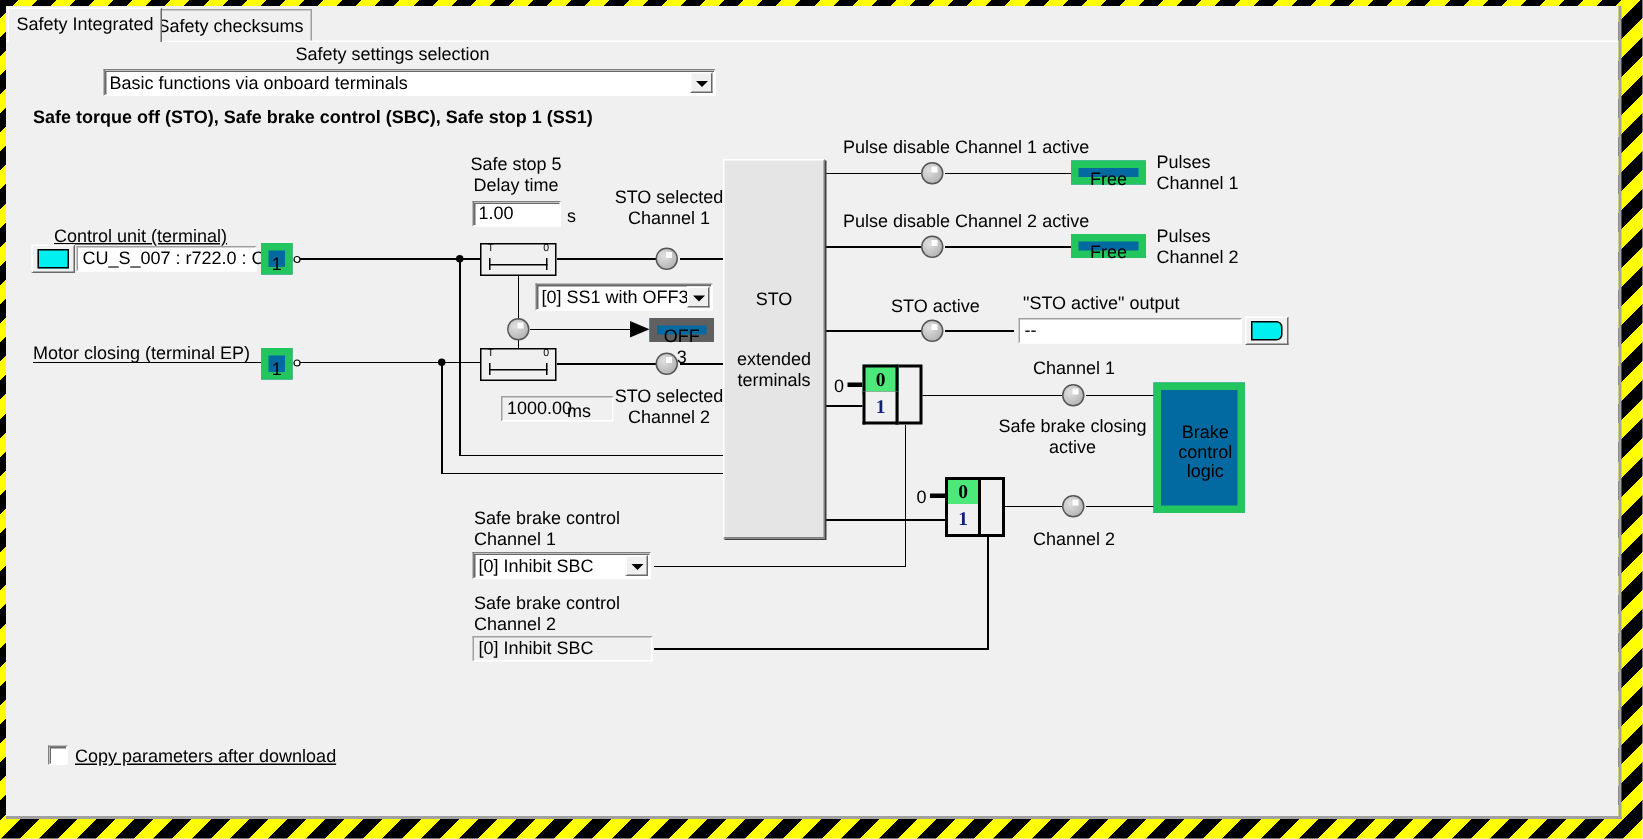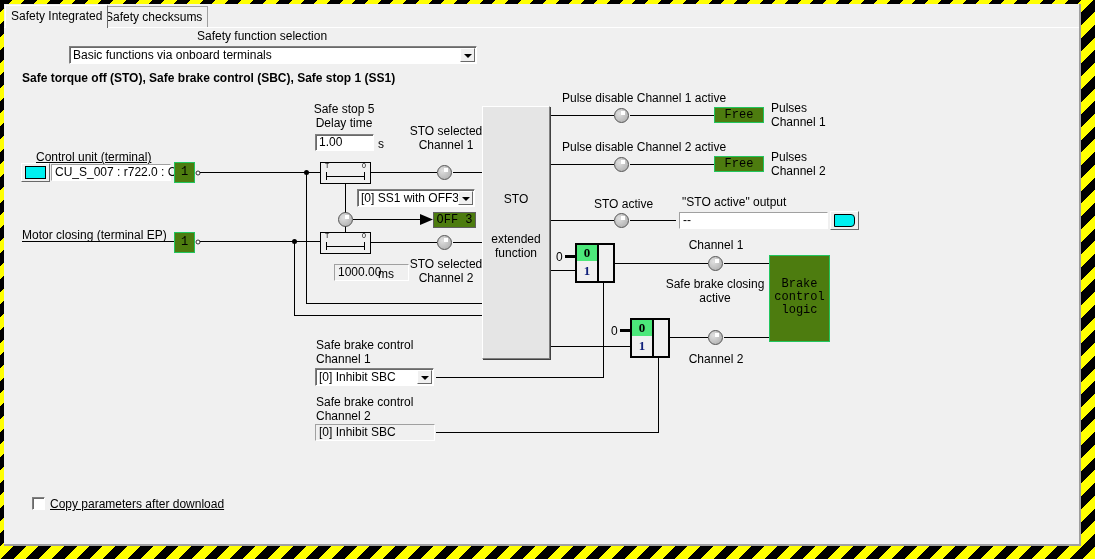--- a/index.html
+++ b/index.html
@@ -20,21 +20,21 @@
     box-shadow:inset 1px 1px 0 #696969;height:18px;box-sizing:border-box;}
   .combo .val{position:absolute;left:3px;top:1px;font-size:12px;line-height:15px;white-space:nowrap;}
   .combo .btn{position:absolute;right:1px;top:1px;width:15px;height:14px;background:#f0f0f0;
     border:1px solid;border-color:#fff #696969 #696969 #fff;box-sizing:border-box;}
   .combo .btn:after{content:"";position:absolute;left:3px;top:5px;border-left:4px solid transparent;
     border-right:4px solid transparent;border-top:4px solid #000;}
   .edit{position:absolute;background:#fff;border:1px solid;border-color:#808080 #fff #fff #808080;
     box-shadow:inset 1px 1px 0 #696969;height:17px;box-sizing:border-box;font-size:12px;line-height:14px;padding-left:3px;white-space:nowrap;}
   .ro{position:absolute;background:#f0f0f0;border:1px solid;border-color:#a0a0a0 #fff #fff #a0a0a0;
     height:17px;box-sizing:border-box;font-size:12px;line-height:14px;padding-left:3px;white-space:nowrap;}
-  .box{position:absolute;border:1px solid #22c55e;background:#4d7c0f;box-sizing:border-box;font-family:Liberation Mono, monospace;}
+  .box{position:absolute;border:5px solid #22c55e;background:#0369a1;box-sizing:border-box;}
   .led{position:absolute;width:15px;height:15px;border-radius:50%;border:1px solid #555;
     background:radial-gradient(circle at 35% 35%,#e0e0e0,#a8a8a8);box-sizing:border-box;}
   .led:after{content:"";position:absolute;right:3px;top:2px;width:4px;height:4px;background:#fff;}
   .sto{position:absolute;left:482px;top:106px;width:66px;height:251px;background:#e5e5e5;
     border:1px solid;border-color:#fff #808080 #808080 #fff;box-shadow:1px 1px 0 #404040;}
   .cyan-btn{position:absolute;background:#f0f0f0;border:1px solid;border-color:#fff #696969 #696969 #fff;box-sizing:border-box;}
   .cyan-btn .c{position:absolute;left:3px;top:2px;right:3px;bottom:2px;background:#00f0f0;border:1px solid #000;}
   .timer{position:absolute;width:51px;height:22px;border:1px solid #000;box-sizing:border-box;background:#f0f0f0;}
   .timer .t{position:absolute;left:4px;top:-1px;font-size:7px;color:#000;}
   .timer .o{position:absolute;right:4px;top:-1px;font-size:7px;color:#000;}
@@ -112,21 +112,21 @@
   <line x1="565" y1="256.5" x2="575" y2="256.5" stroke="#000" stroke-width="3"></line>
   <line x1="620" y1="330.5" x2="630" y2="330.5" stroke="#000" stroke-width="3"></line>
 
   <line x1="599" y1="252" x2="611" y2="262" stroke="#4ce87a" stroke-width="3"></line>
   <line x1="654" y1="326" x2="666" y2="336" stroke="#4ce87a" stroke-width="3"></line>
 
   <line x1="603.5" y1="266" x2="603.5" y2="282" stroke="#000" stroke-dasharray="2,2"></line>
   <line x1="658.5" y1="340" x2="658.5" y2="356" stroke="#000" stroke-dasharray="2,2"></line>
 </svg>
 
-<div class="txt" style="left:197px;top:29px;">Safety function selection</div>
+<div class="txt" style="left:197px;top:29px;">Safety settings selection</div>
 <div class="combo" style="left:69px;top:46px;width:408px;">
   <span class="val">Basic functions via onboard terminals</span>
   <span class="btn"></span>
 </div>
 <div class="txt" style="left:22px;top:71px;font-weight:bold;">Safe torque off (STO), Safe brake control (SBC), Safe stop 1 (SS1)</div>
 
 <div class="txt" style="left:36px;top:150px;text-decoration:underline;">Control unit (terminal)</div>
 <div class="cyan-btn" style="left:21px;top:163px;width:29px;height:19px;">
     <span class="c"></span>
   </div>
@@ -171,21 +171,21 @@
 <div class="ro" style="left:315px;top:264px;width:75px;margin-left:19px;">1000.00</div>
 <div class="txt" style="left:378px;top:267px;">ms</div>
 
 <div class="txt ctr" style="left:406px;top:124px;width:80px;"><span>STO selected</span><br><span>Channel 1</span></div>
 <div class="led" style="left:437px;top:165px;"></div>
 <div class="led" style="left:437px;top:235px;"></div>
 <div class="txt ctr" style="left:406px;top:257px;width:80px;"><span>STO selected</span><br><span>Channel 2</span></div>
 
 <div class="sto">
   <div class="txt ctr" style="left:0;width:66px;top:85px;">STO</div>
-  <div class="txt ctr" style="left:0;width:66px;top:125px;"><span>extended</span><br><span>function</span></div>
+  <div class="txt ctr" style="left:0;width:66px;top:125px;"><span>extended</span><br><span>terminals</span></div>
 </div>
 
 <div class="txt" style="left:562px;top:91px;">Pulse disable Channel 1 active</div>
 <div class="led" style="left:614px;top:108px;"></div>
 <div class="box ctr" style="left:714px;top:107px;width:50px;height:16px;line-height:14px;">Free</div>
 <div class="txt" style="left:771px;top:101px;"><span>Pulses</span><br><span>Channel 1</span></div>
 
 <div class="txt" style="left:562px;top:140px;">Pulse disable Channel 2 active</div>
 <div class="led" style="left:614px;top:157px;"></div>
 <div class="box ctr" style="left:714px;top:156px;width:50px;height:16px;line-height:14px;">Free</div>

